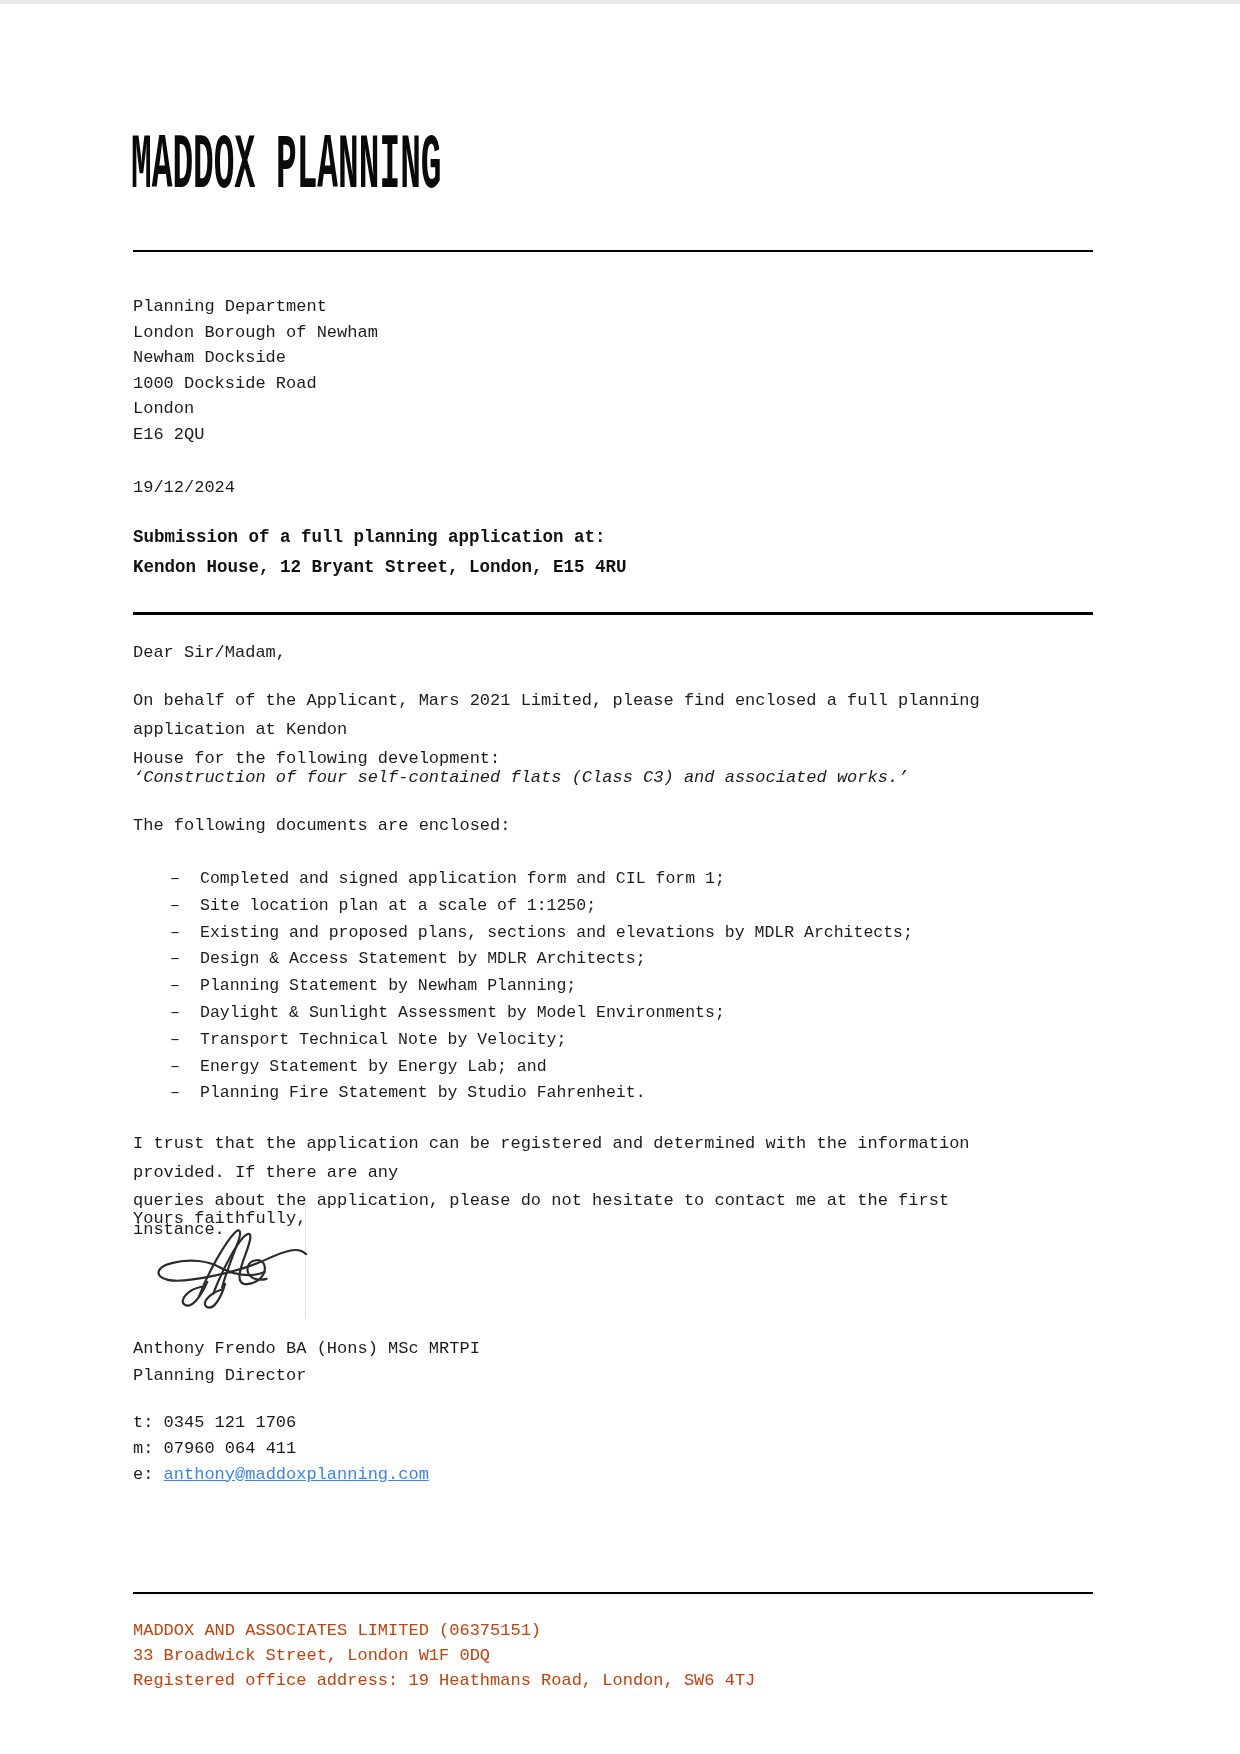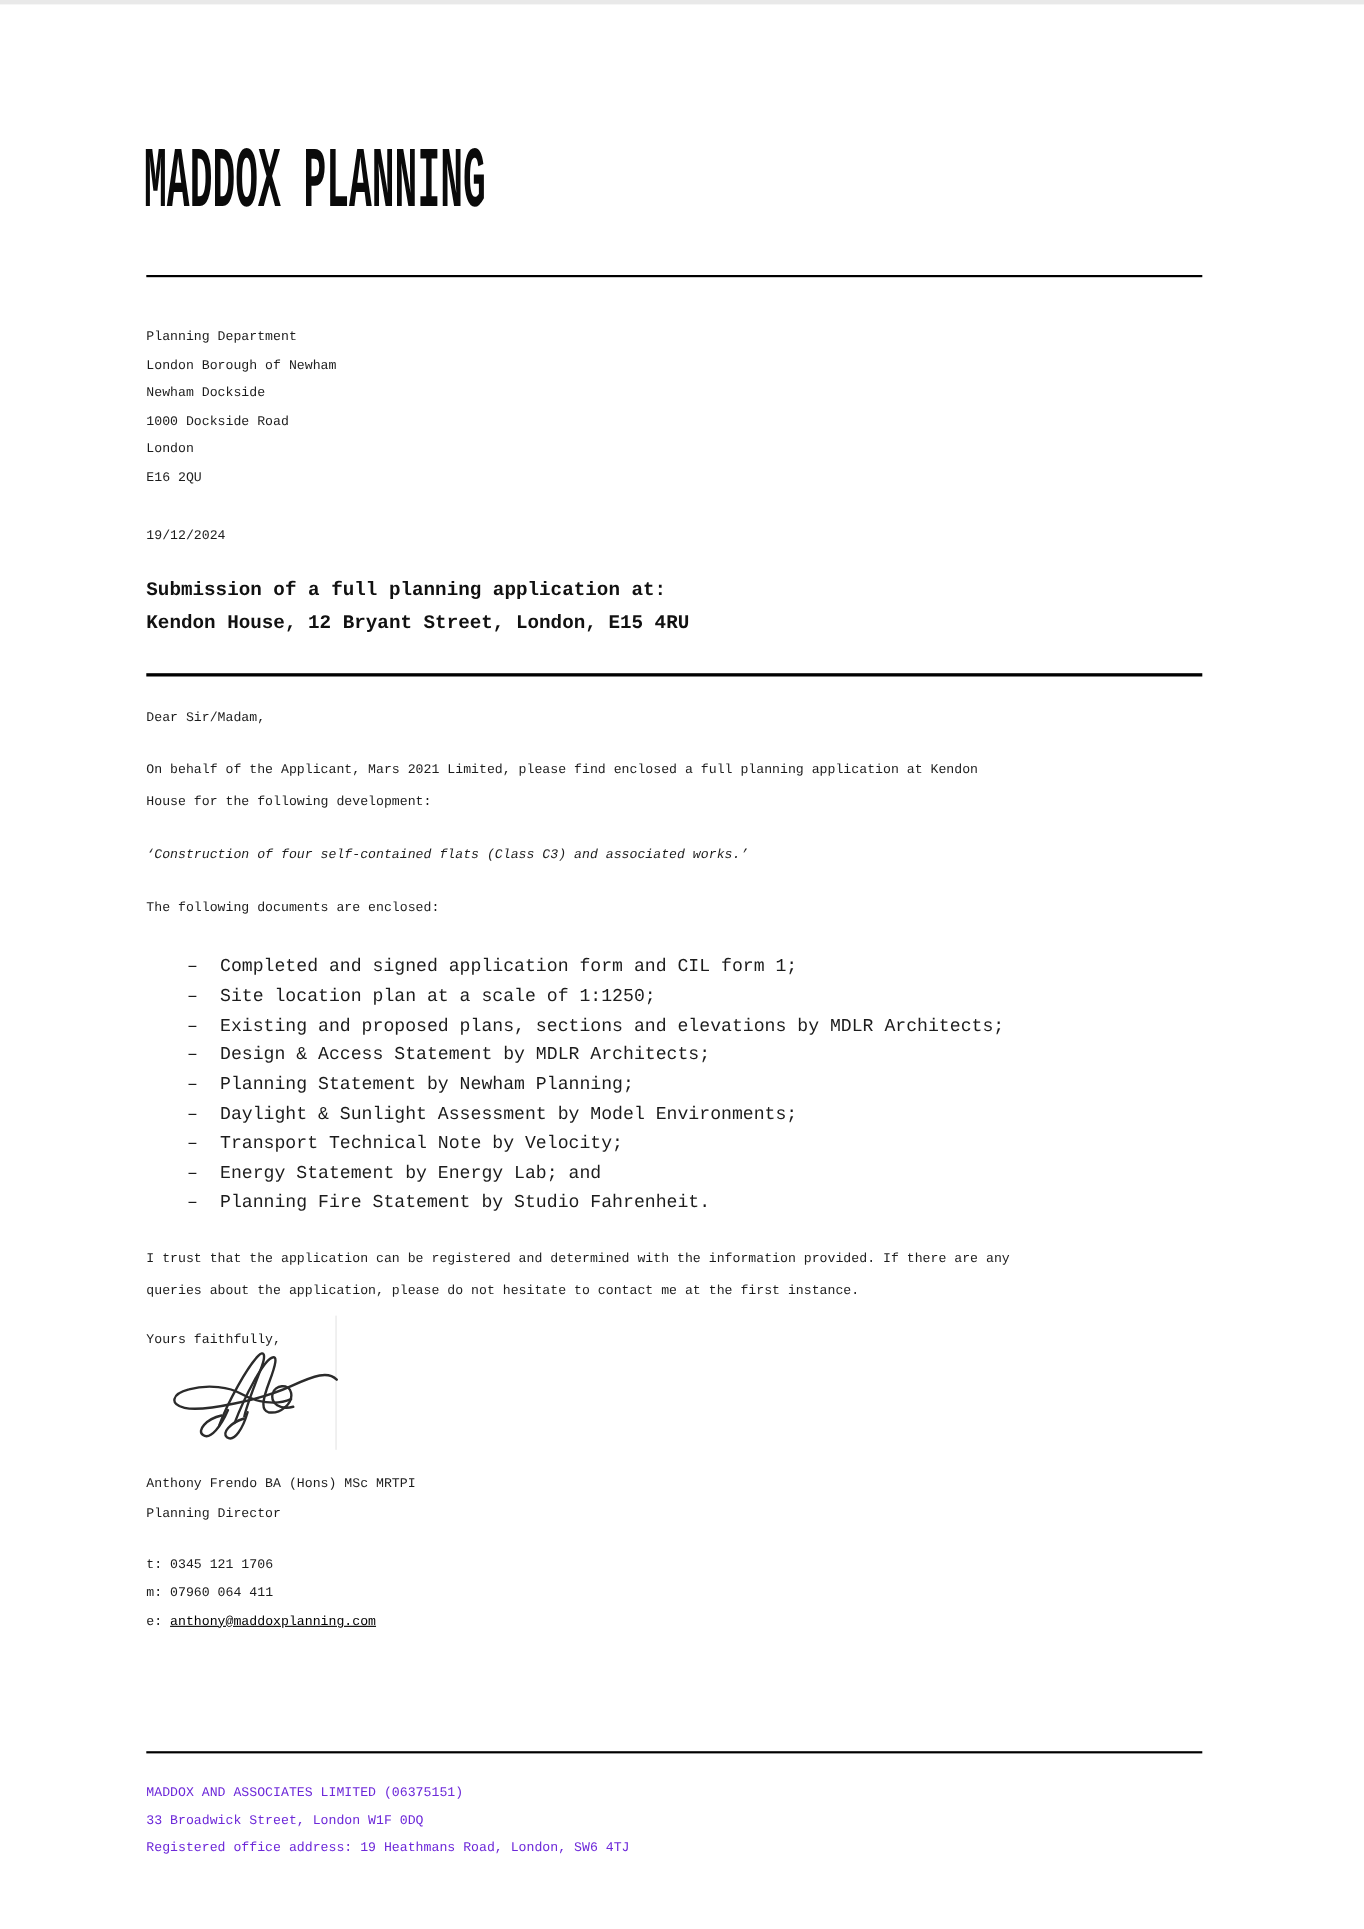--- a/index.html
+++ b/index.html
@@ -23,21 +23,21 @@
     transform:scale(0.46,1.05);
     transform-origin:left top;
     white-space:nowrap;
   }
   
   .rule{left:133px;width:960px;background:#000;}
   .rule-top{top:246px;height:2px;}
   .rule-subject{top:608px;height:3px;}
   .rule-footer{top:1588px;height:2px;}
   
-  .body-text{font-size:12px;line-height:25.5px;}
+  .body-text{font-size:17px;line-height:25.5px;}
   .recipient{left:133px;top:290px;}
   .date{left:133px;top:471px;}
   .subject{
     left:133px;top:518px;
     font-size:17.5px;font-weight:bold;line-height:30px;
     color:#111;
   }
   .salutation{left:133px;top:636px;}
   .para{left:133px;top:682px;width:870px;line-height:29px;white-space:pre-line;}
   .dev-desc{left:133px;top:761px;font-style:italic;width:870px;}
@@ -45,25 +45,25 @@
   .doc-list{left:133px;top:862px;width:880px;}
   .doc-item{display:flex;line-height:26.8px;font-size:16.5px;}
   .doc-item .dash{width:30px;margin-left:37px;flex:none;}
   .closing{left:133px;top:1126px;width:880px;line-height:28.5px;white-space:pre-line;}
   .signoff{left:133px;top:1202px;}
   .signature-box{left:148px;top:1218px;width:168px;height:96px;}
   .signature-box svg{width:100%;height:100%;}
   .scan-edge{left:305px;top:1192px;width:1px;height:122px;background:#e4e4e4;}
   .signatory{left:133px;top:1332px;line-height:26.5px;}
   .contact{left:133px;top:1406px;line-height:25.8px;}
-  .contact a{color:#000000;text-decoration:underline;}
+  .contact a{color:#3b82f6;text-decoration:underline;}
   .footer{
     left:133px;top:1614px;
-    font-size:12px;line-height:25.2px;
-    color:#6d28d9;
+    font-size:17px;line-height:25.2px;
+    color:#c2410c;
   }
 </style>
 </head>
 <body>
 
 <div class="page">
 
   <div class="abs logo">MADDOX PLANNING</div>
 
   <div class="abs rule rule-top"></div>

